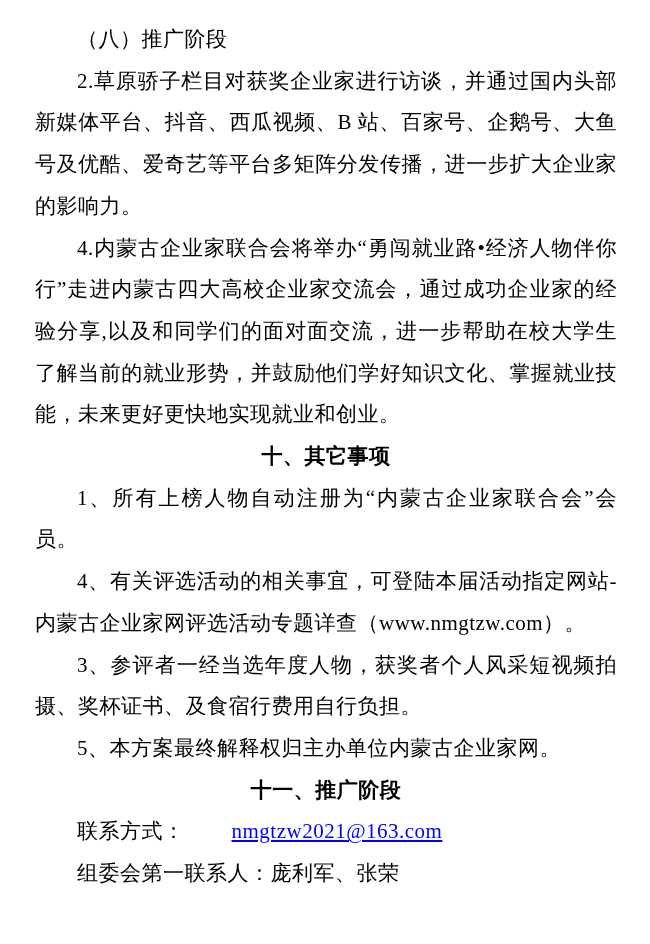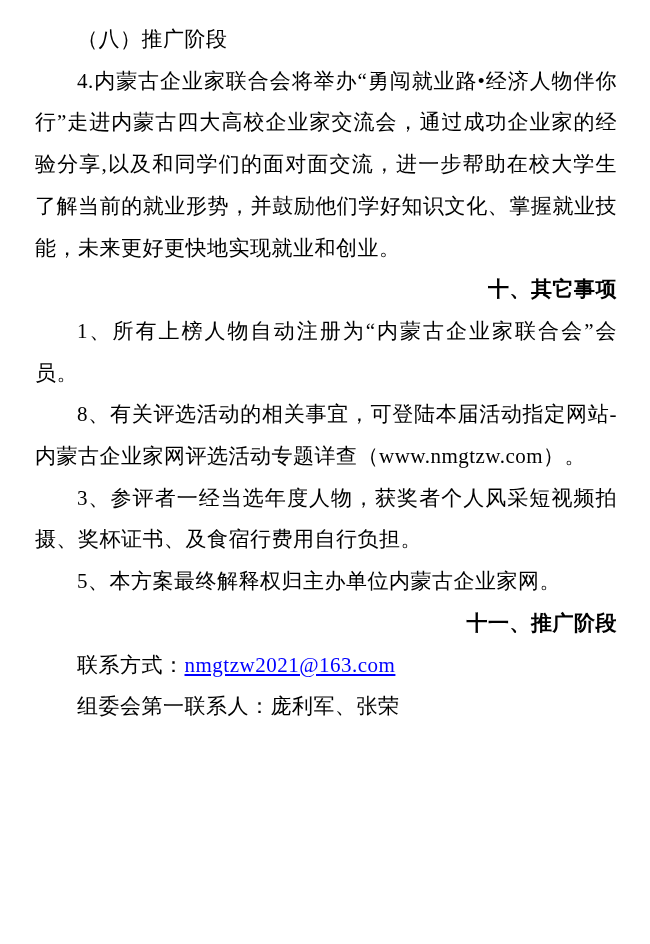--- a/index.html
+++ b/index.html
@@ -26,51 +26,53 @@
     font-size: 21px;
     line-height: 41.7px;
     text-align: justify;
     letter-spacing: 0.5px;
   }
   .doc p.indent {
     text-indent: 2em;
   }
   .doc p.heading {
     font-weight: bold;
-    text-align: right;
+    text-align: center;
   }
   .doc p.bold {
     font-weight: normal;
   }
   .doc p.no-justify {
     text-align: left;
   }
   a.email-link {
     color: #0000ff;
     text-decoration: underline;
     cursor: pointer;
+    margin-left: 47px;
   }
 </style>
 </head>
 <body>
 
 <div class="page">
   <div class="doc">
 
     <p class="indent">（八）推广阶段</p>
 
 
+    <p class="indent">2.草原骄子栏目对获奖企业家进行访谈，并通过国内头部新媒体平台、抖音、西瓜视频、B 站、百家号、企鹅号、大鱼号及优酷、爱奇艺等平台多矩阵分发传播，进一步扩大企业家的影响力。</p>
 
     <p class="indent">4.内蒙古企业家联合会将举办“勇闯就业路•经济人物伴你行”走进内蒙古四大高校企业家交流会，通过成功企业家的经验分享,以及和同学们的面对面交流，进一步帮助在校大学生了解当前的就业形势，并鼓励他们学好知识文化、掌握就业技能，未来更好更快地实现就业和创业。</p>
 
     <p class="heading">十、其它事项</p>
 
     <p class="indent">1、所有上榜人物自动注册为“内蒙古企业家联合会”会员。</p>
 
-    <p class="indent">8、有关评选活动的相关事宜，可登陆本届活动指定网站-内蒙古企业家网评选活动专题详查（www.nmgtzw.com）。</p>
+    <p class="indent">4、有关评选活动的相关事宜，可登陆本届活动指定网站-内蒙古企业家网评选活动专题详查（www.nmgtzw.com）。</p>
 
     <p class="indent bold">3、参评者一经当选年度人物，获奖者个人风采短视频拍摄、奖杯证书、及食宿行费用自行负担。</p>
 
     <p class="indent bold">5、本方案最终解释权归主办单位内蒙古企业家网。</p>
 
     <p class="heading">十一、推广阶段</p>
 
     <p class="indent no-justify">
       <span>联系方式：</span><a class="email-link">nmgtzw2021@163.com</a>
     </p>

